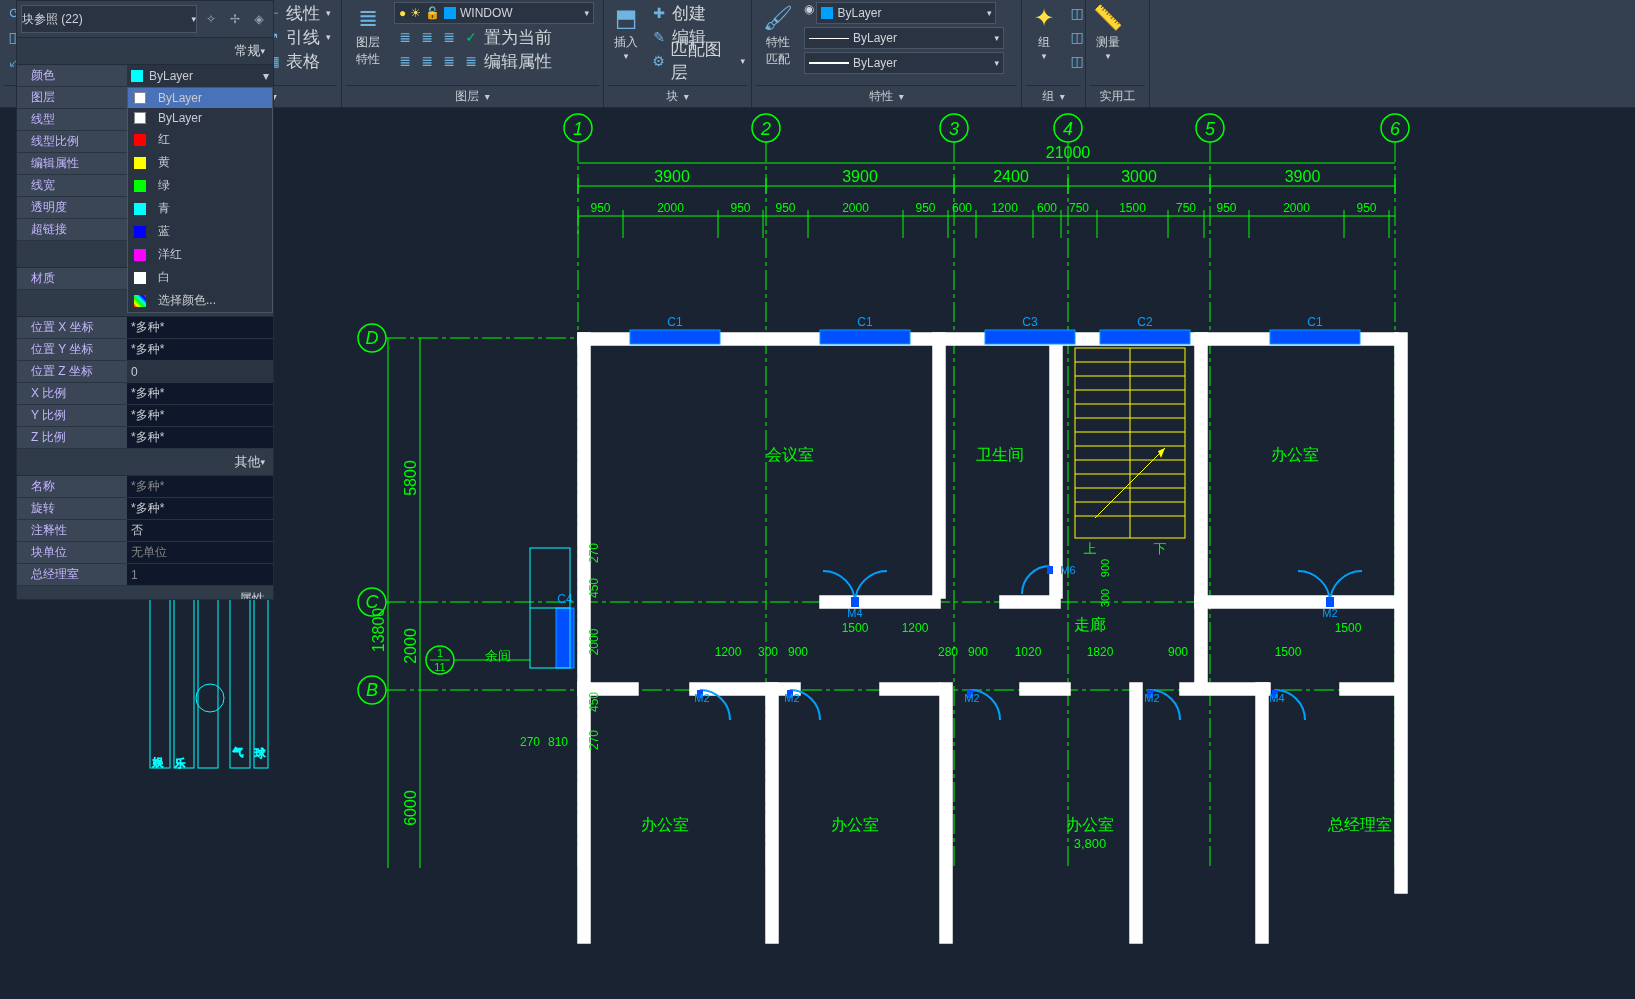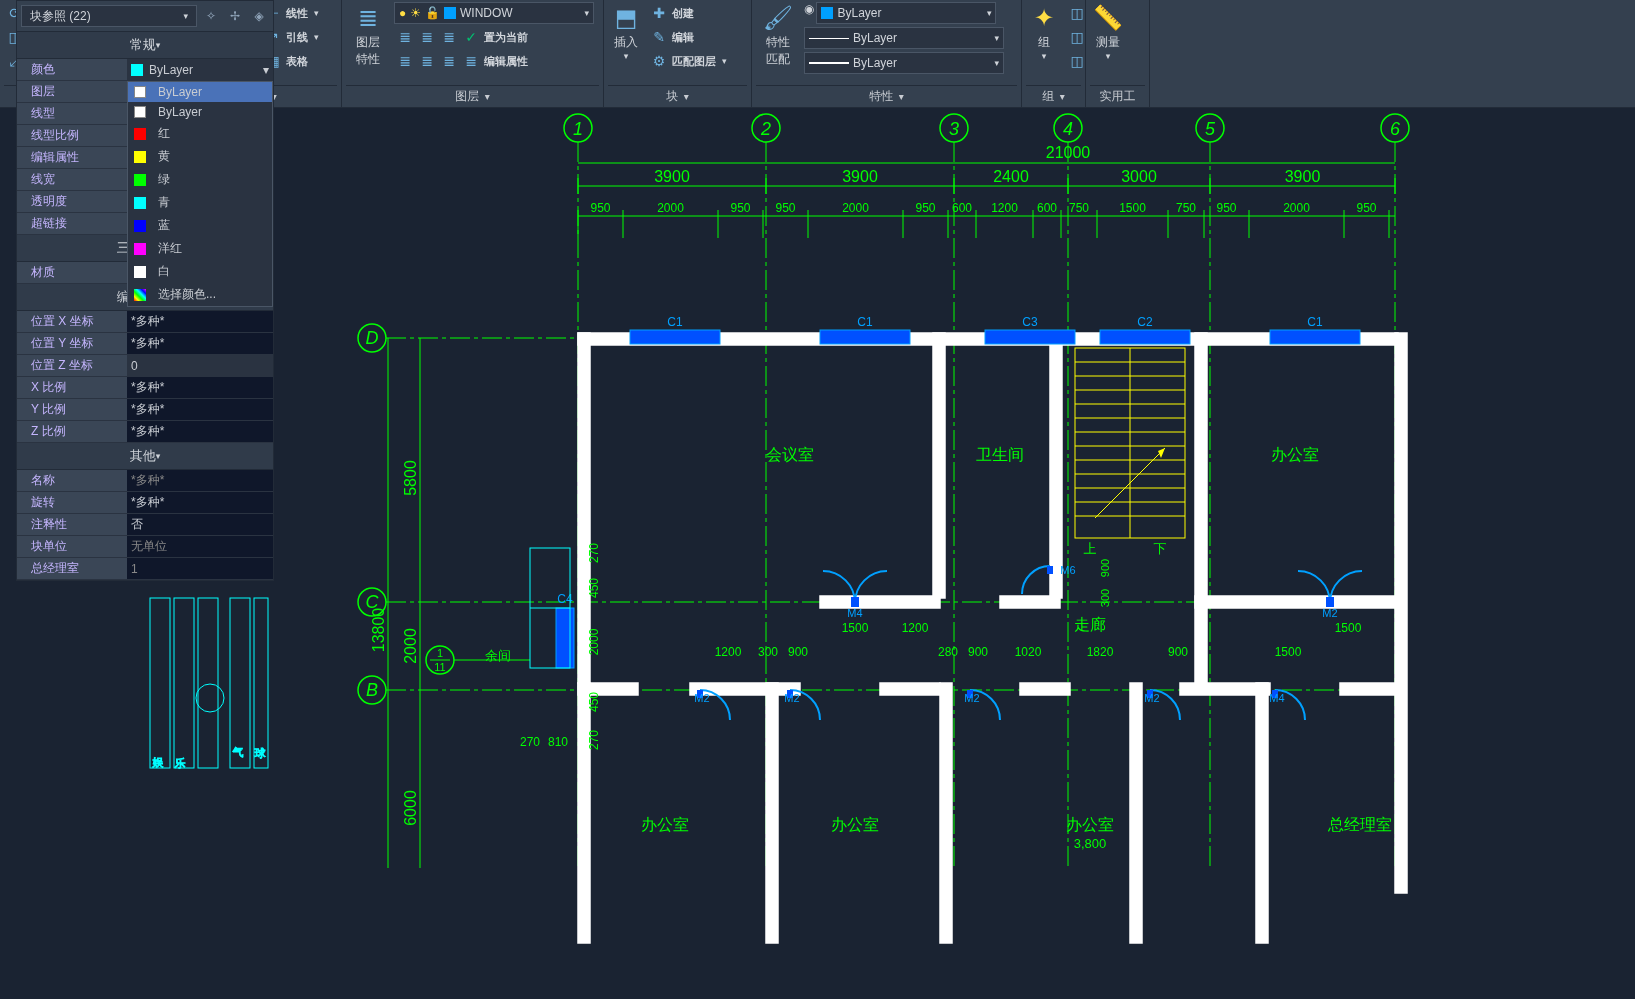--- a/index.html
+++ b/index.html
@@ -10,34 +10,34 @@
 .ribbon-panel { display: flex; flex-direction: column; border-right: 1px solid #222b38; padding: 2px 4px 0; }
 .ribbon-content { display: flex; flex: 1; align-items: flex-start; gap: 4px; }
 .ribbon-title { height: 22px; text-align: center; color: #c8ccd2; font-size: 12px; padding-top: 2px; border-top: 1px solid #222b38; margin-top: 2px; }
 .ribbon-title .arrow { font-size: 10px; margin-left: 2px; }
 .rbtn { display: flex; flex-direction: column; align-items: center; padding: 2px 4px; cursor: pointer; min-width: 36px; }
 .rbtn .ico { width: 28px; height: 28px; display: flex; align-items: center; justify-content: center; font-size: 24px; color: #6fb3e0; }
 .rbtn .lbl { font-size: 12px; color: #d0d4da; margin-top: 2px; }
 .rcol { display: flex; flex-direction: column; gap: 2px; }
 .rrow { display: flex; align-items: center; gap: 4px; padding: 1px 2px; cursor: pointer; height: 22px; }
 .rrow .sico { width: 18px; height: 18px; display: flex; align-items: center; justify-content: center; color: #6fb3e0; font-size: 14px; }
-.rrow .slbl { font-size: 11px; font-weight: bold; }
+.rrow .slbl { font-size: 17px; }
 .layer-dropdown { background: #2a3341; border: 1px solid #4a5666; height: 22px; display: flex; align-items: center; padding: 0 4px; gap: 4px; width: 200px; }
 .layer-dropdown .arrow { margin-left: auto; font-size: 9px; }
 .prop-dropdown { background: #2a3341; border: 1px solid #4a5666; height: 22px; display: flex; align-items: center; padding: 0 4px; gap: 4px; width: 180px; }
 .prop-dropdown .arrow { margin-left: auto; font-size: 9px; }
 .sw { width: 12px; height: 12px; display: inline-block; }
 
 
 .props { position: absolute; left: 16px; top: 0; width: 258px; background: #3a4656; border: 1px solid #222b38; z-index: 10; max-height: 600px; overflow: hidden; }
 .props-header { display: flex; align-items: center; background: #34404f; padding: 4px; gap: 4px; border-bottom: 1px solid #222b38; }
-.props-select { flex: 1; background: #2a3341; border: 1px solid #4a5666; height: 22px; padding: 0 8px; display: flex; align-items: center; justify-content: space-between; }
+.props-select { flex: 1; background: #2a3341; border: 1px solid #4a5666; height: 28px; padding: 0 0; display: flex; align-items: center; justify-content: space-between; }
 .props-select .arrow { font-size: 9px; }
 .props-tool { width: 20px; height: 20px; display: flex; align-items: center; justify-content: center; color: #8fa3b8; cursor: pointer; }
-.props-group-hdr { background: #303b4a; padding: 4px 8px; font-size: 13px; display: flex; justify-content: center; align-items: center; border-bottom: 1px solid #222b38; }
+.props-group-hdr { background: #303b4a; padding: 4px 8px; font-size: 13px; display: flex; justify-content: flex-end; align-items: center; border-bottom: 1px solid #222b38; }
 .props-group-hdr .arrow { font-size: 9px; }
 .props-row { display: flex; border-bottom: 1px solid #2a3341; height: 22px; align-items: center; }
 .props-label { width: 110px; padding-left: 14px; color: #c4b5fd; }
 .props-value { flex: 1; padding-left: 4px; color: #c8ccd2; background: #0f172a; height: 100%; display: flex; align-items: center; }
 .props-value.editable { background: #2a3341; }
 .props-value.dim { color: #888; }
 .color-chip { width: 12px; height: 12px; margin-right: 6px; display: inline-block; }
 .color-dropdown { position: relative; }
 .color-list { position: absolute; top: 22px; left: 0; right: 0; background: #2a3341; border: 1px solid #4a5666; z-index: 20; }
 .color-item { display: flex; align-items: center; padding: 3px 6px; gap: 6px; cursor: pointer; }
@@ -425,20 +425,23 @@
     </div>
   <div class="props-row">
       <div class="props-label">块单位</div>
       <div class="props-value dim">无单位</div>
     </div>
   <div class="props-row">
       <div class="props-label">总经理室</div>
       <div class="props-value dim">1</div>
     </div>
 
+  <div class="props-group-hdr" style="border-bottom:none">
+      <span>属性</span>
+    </div>
 </div>
 
 <div class="canvas">
 <svg class="drawing" viewBox="0 0 1635 891">
 
   <g id="top-grids">
         <circle cx="578" cy="20" r="14" class="grid-circle"></circle>
         <text x="578" y="27" class="grid-num">1</text>
         <circle cx="766" cy="20" r="14" class="grid-circle"></circle>
         <text x="766" y="27" class="grid-num">2</text>

